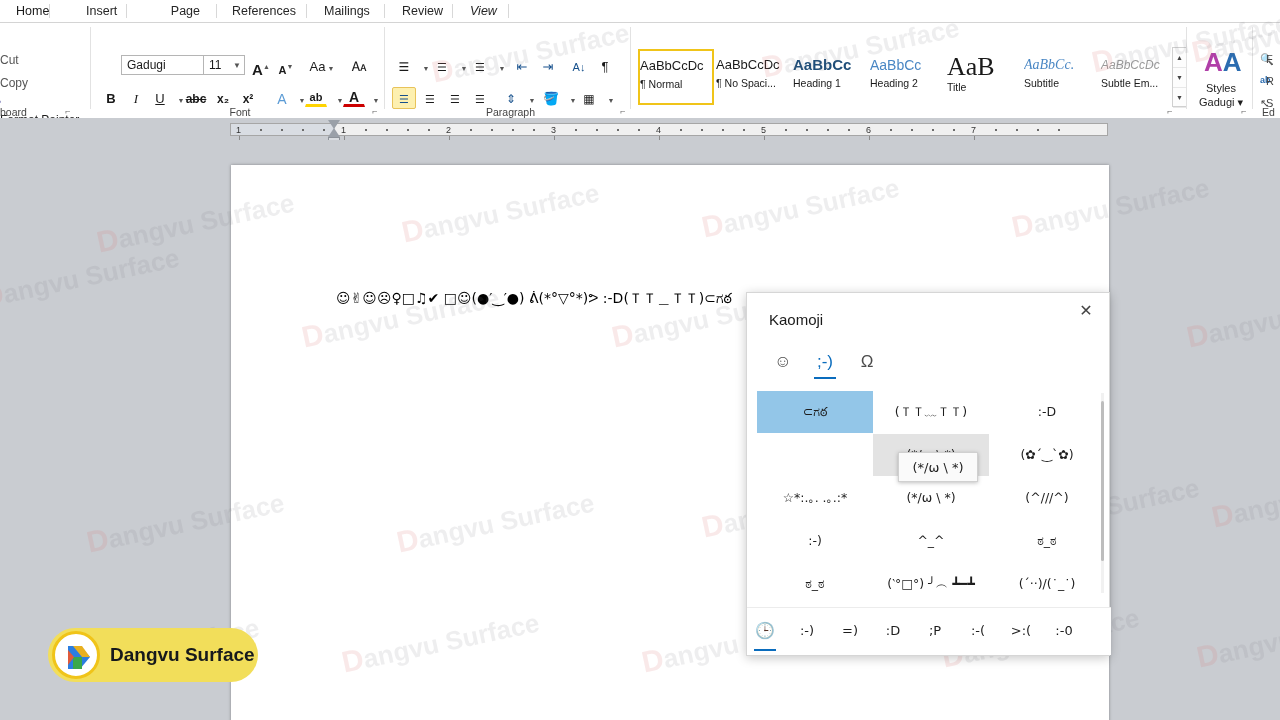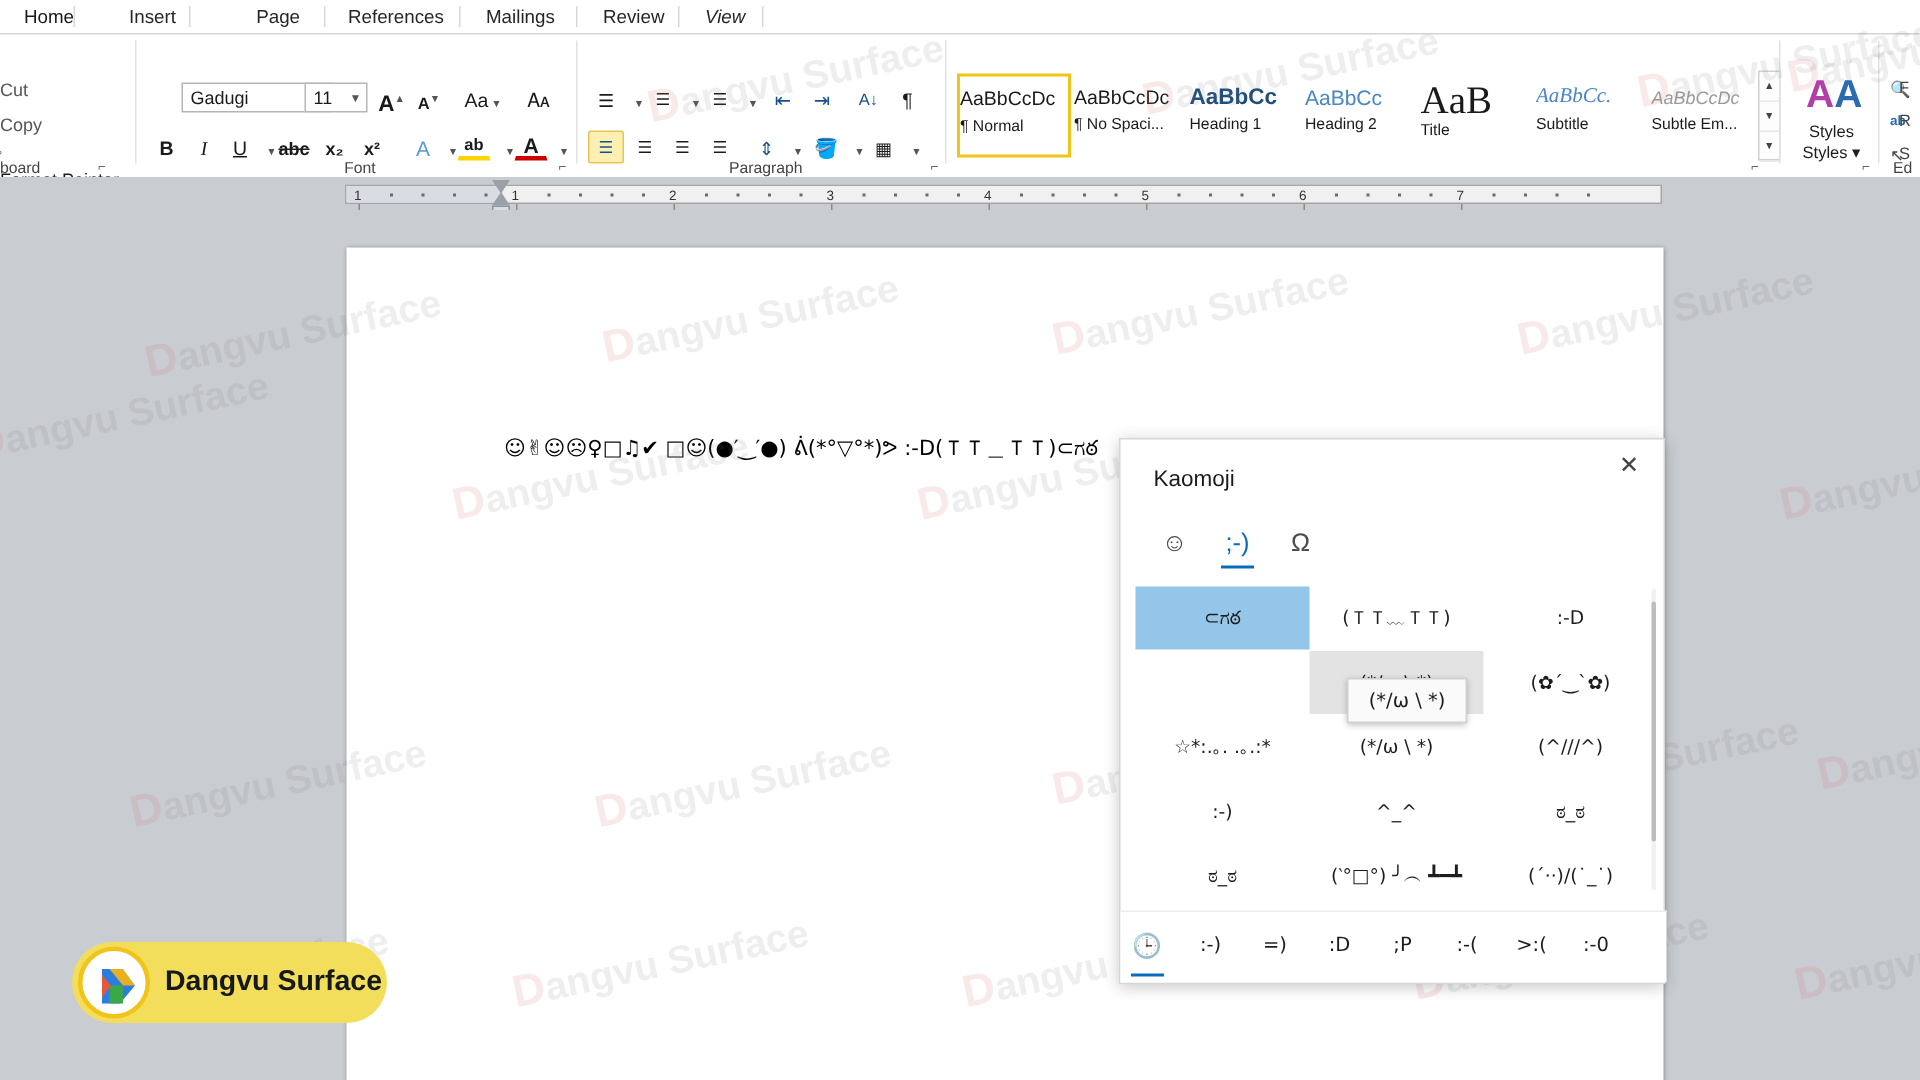--- a/index.html
+++ b/index.html
@@ -388,21 +388,21 @@
       <span class="dialoglauncher" style="left:530px;">⌐</span>
     </div>
     <div class="groupsep" style="left:1186px;"></div>
 
     <div id="grp-change">
       <div style="position:absolute; left:14px; top:26px; font-size:26px; font-weight:bold; line-height:26px;">
         <span style="color:#b03fa8;">A</span><span style="color:#2b6cb0;">A</span>
       </div>
       <div style="position:absolute; left:0; top:58px; width:62px; text-align:center; font-size:11px; color:#1d1d1d; line-height:14px;">
         <div>Styles</div>
-        <div>Styles ▾</div>
+        <div>Gadugi ▾</div>
       </div>
       <span class="dialoglauncher" style="right:2px;">⌐</span>
     </div>
     <div class="groupsep" style="left:1252px;"></div>
 
     <div id="grp-edit">
       <span style="position:absolute; left:4px; top:30px; font-size:11px; color:#2b6cb0;">🔍</span>
       <span class="ed-item" style="top:30px;">F</span>
       <span style="position:absolute; left:4px; top:52px; font-size:9px; color:#2b6cb0; font-weight:bold;">ab</span>
       <span class="ed-item" style="top:52px;">R</span>

